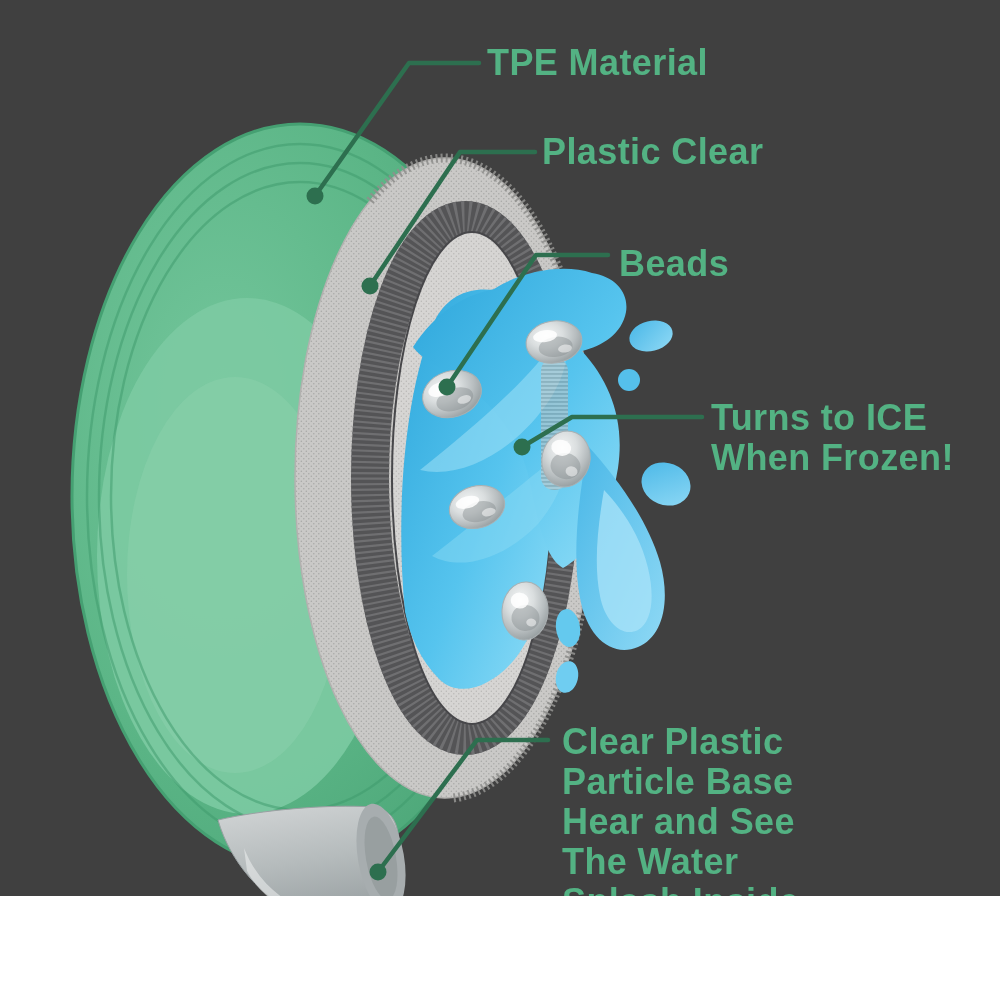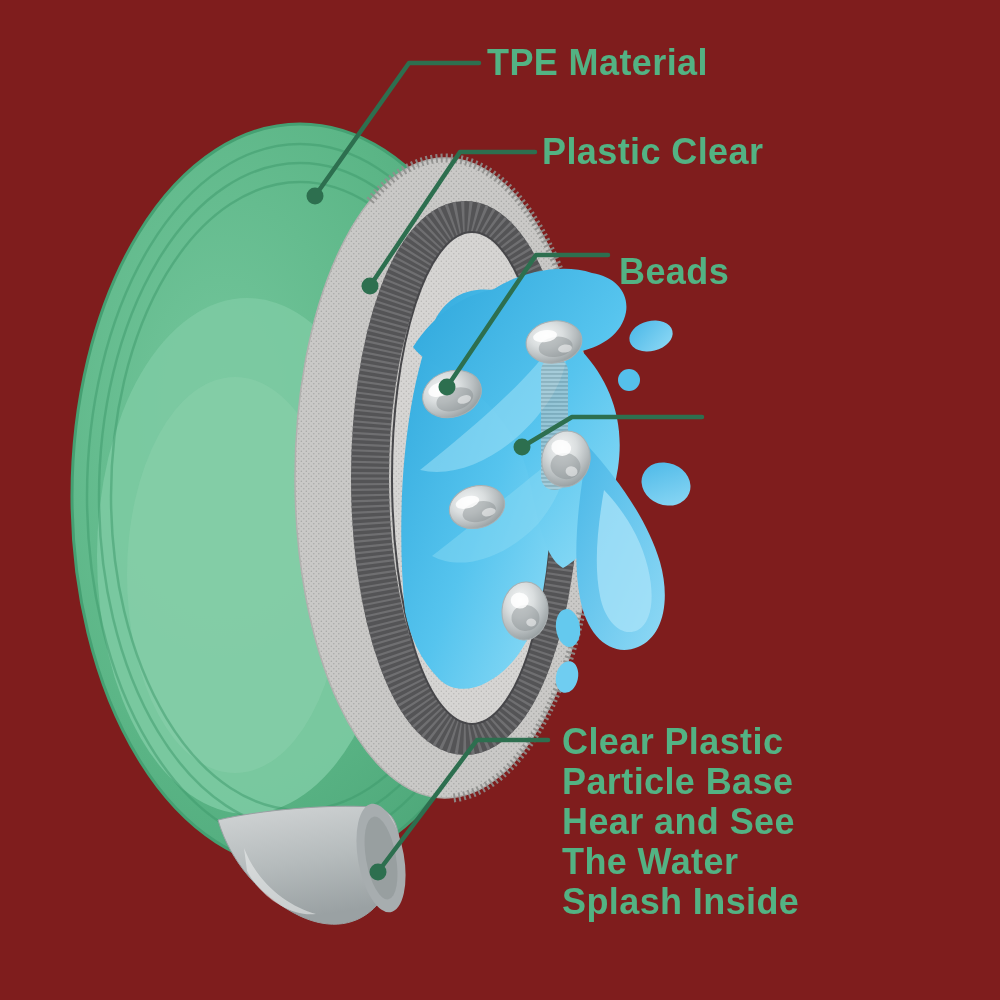--- a/index.html
+++ b/index.html
@@ -1,19 +1,19 @@
 <!DOCTYPE html>
 <html><head>
 <meta charset="utf-8">
 <style>
   html,body{margin:0;padding:0;background:#ffffff;}
   .stage{
     position:relative;
-    width:1000px;height:1000px;
-    background:#7f1d1d;
+    width:1000px;height:896px;
+    background:#404040;
     overflow:hidden;
     font-family:"Liberation Sans",sans-serif;
   }
   .stage svg{position:absolute;left:0;top:0;}
   .label{
     position:absolute;
     font-family:"Liberation Sans",sans-serif;
     font-weight:700;
     font-size:36px;
     line-height:40px;
@@ -182,20 +182,22 @@
     <circle cx="315" cy="196" r="8.5"></circle>
     <circle cx="370" cy="286" r="8.5"></circle>
     <circle cx="447" cy="387" r="8.5"></circle>
     <circle cx="522" cy="447" r="8.5"></circle>
     <circle cx="378" cy="872" r="8.5"></circle>
   </g>
 </svg>
 
 <div class="label" style="left:487px;top:43px;">TPE Material</div>
 <div class="label" style="left:542px;top:132px;">Plastic Clear</div>
-<div class="label" style="left:619px;top:252px;">Beads</div>
+<div class="label" style="left:619px;top:244px;">Beads</div>
+<div class="label" style="left:711px;top:398px;">Turns to ICE
+When Frozen!</div>
 <div class="label" style="left:562px;top:722px;">Clear Plastic
 Particle Base
 Hear and See
 The Water
 Splash Inside</div>
 
 </div>
 
 </body></html>

